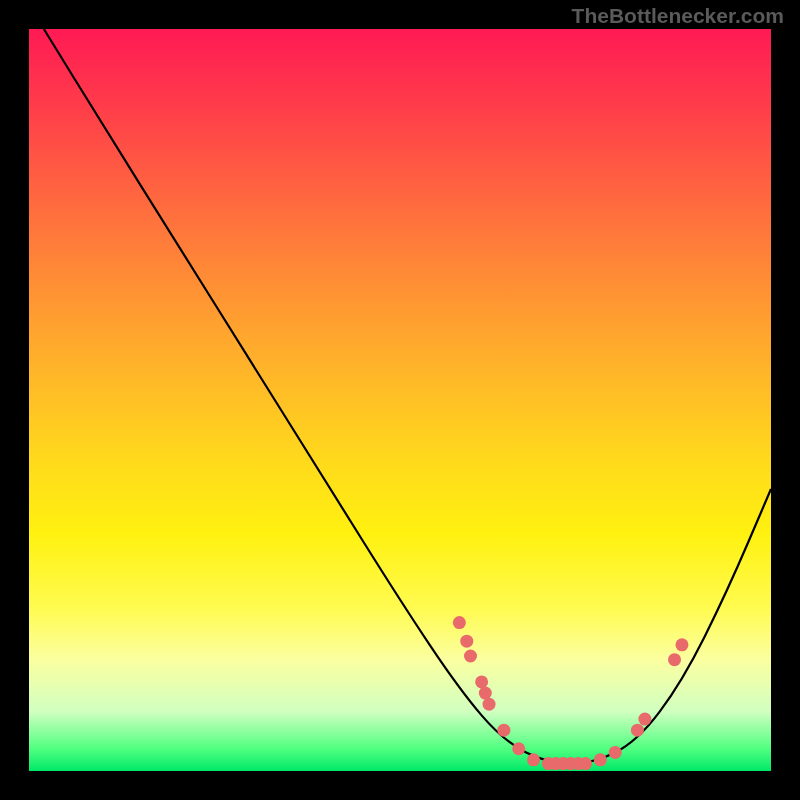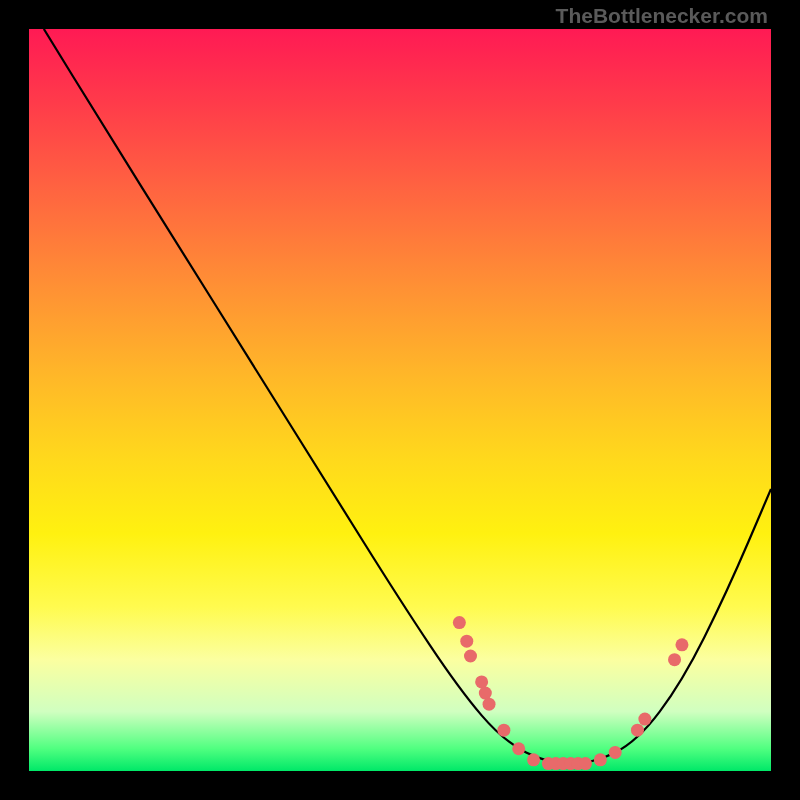--- a/index.html
+++ b/index.html
@@ -6,21 +6,21 @@
   body {
     width: 800px;
     height: 800px;
     background: #000;
     position: relative;
     font-family: Arial, sans-serif;
   }
   .watermark {
     position: absolute;
     top: 4px;
-    right: 32px;
+    right: 16px;
     color: #5a5a5a;
     font-size: 21px;
     font-weight: bold;
     z-index: 10;
   }
   .plot-area {
     position: absolute;
     left: 29px;
     top: 29px;
     width: 742px;

